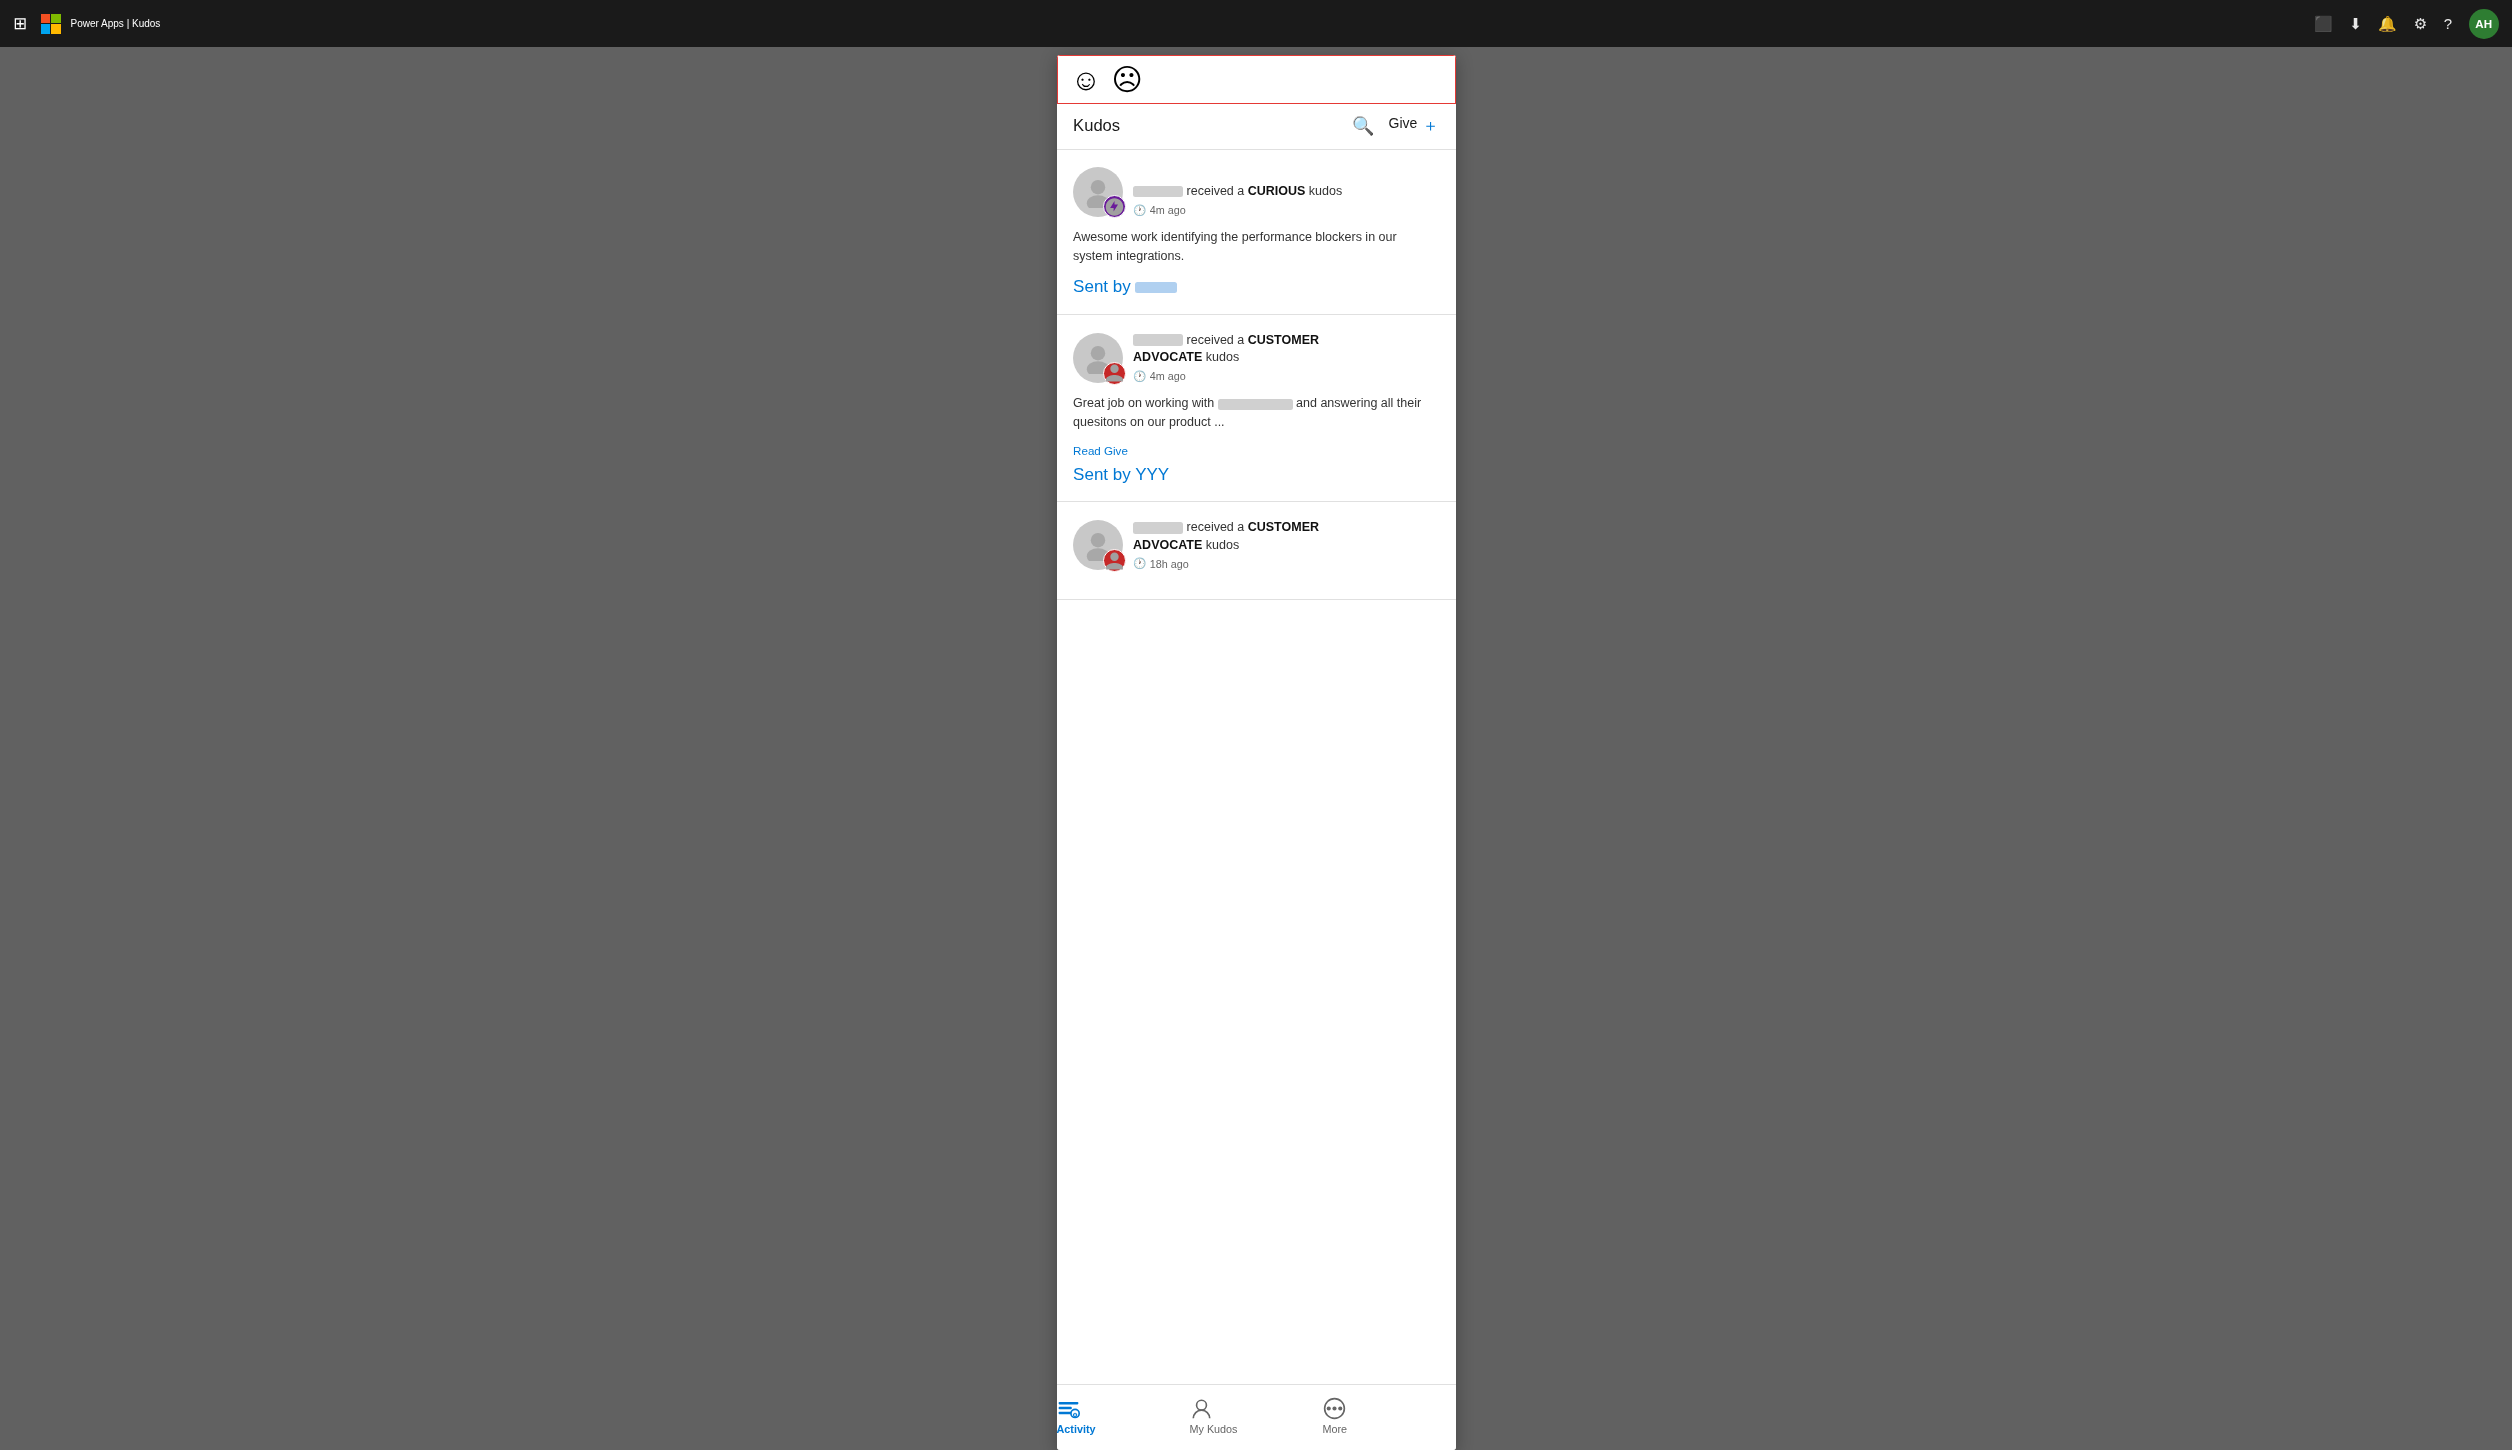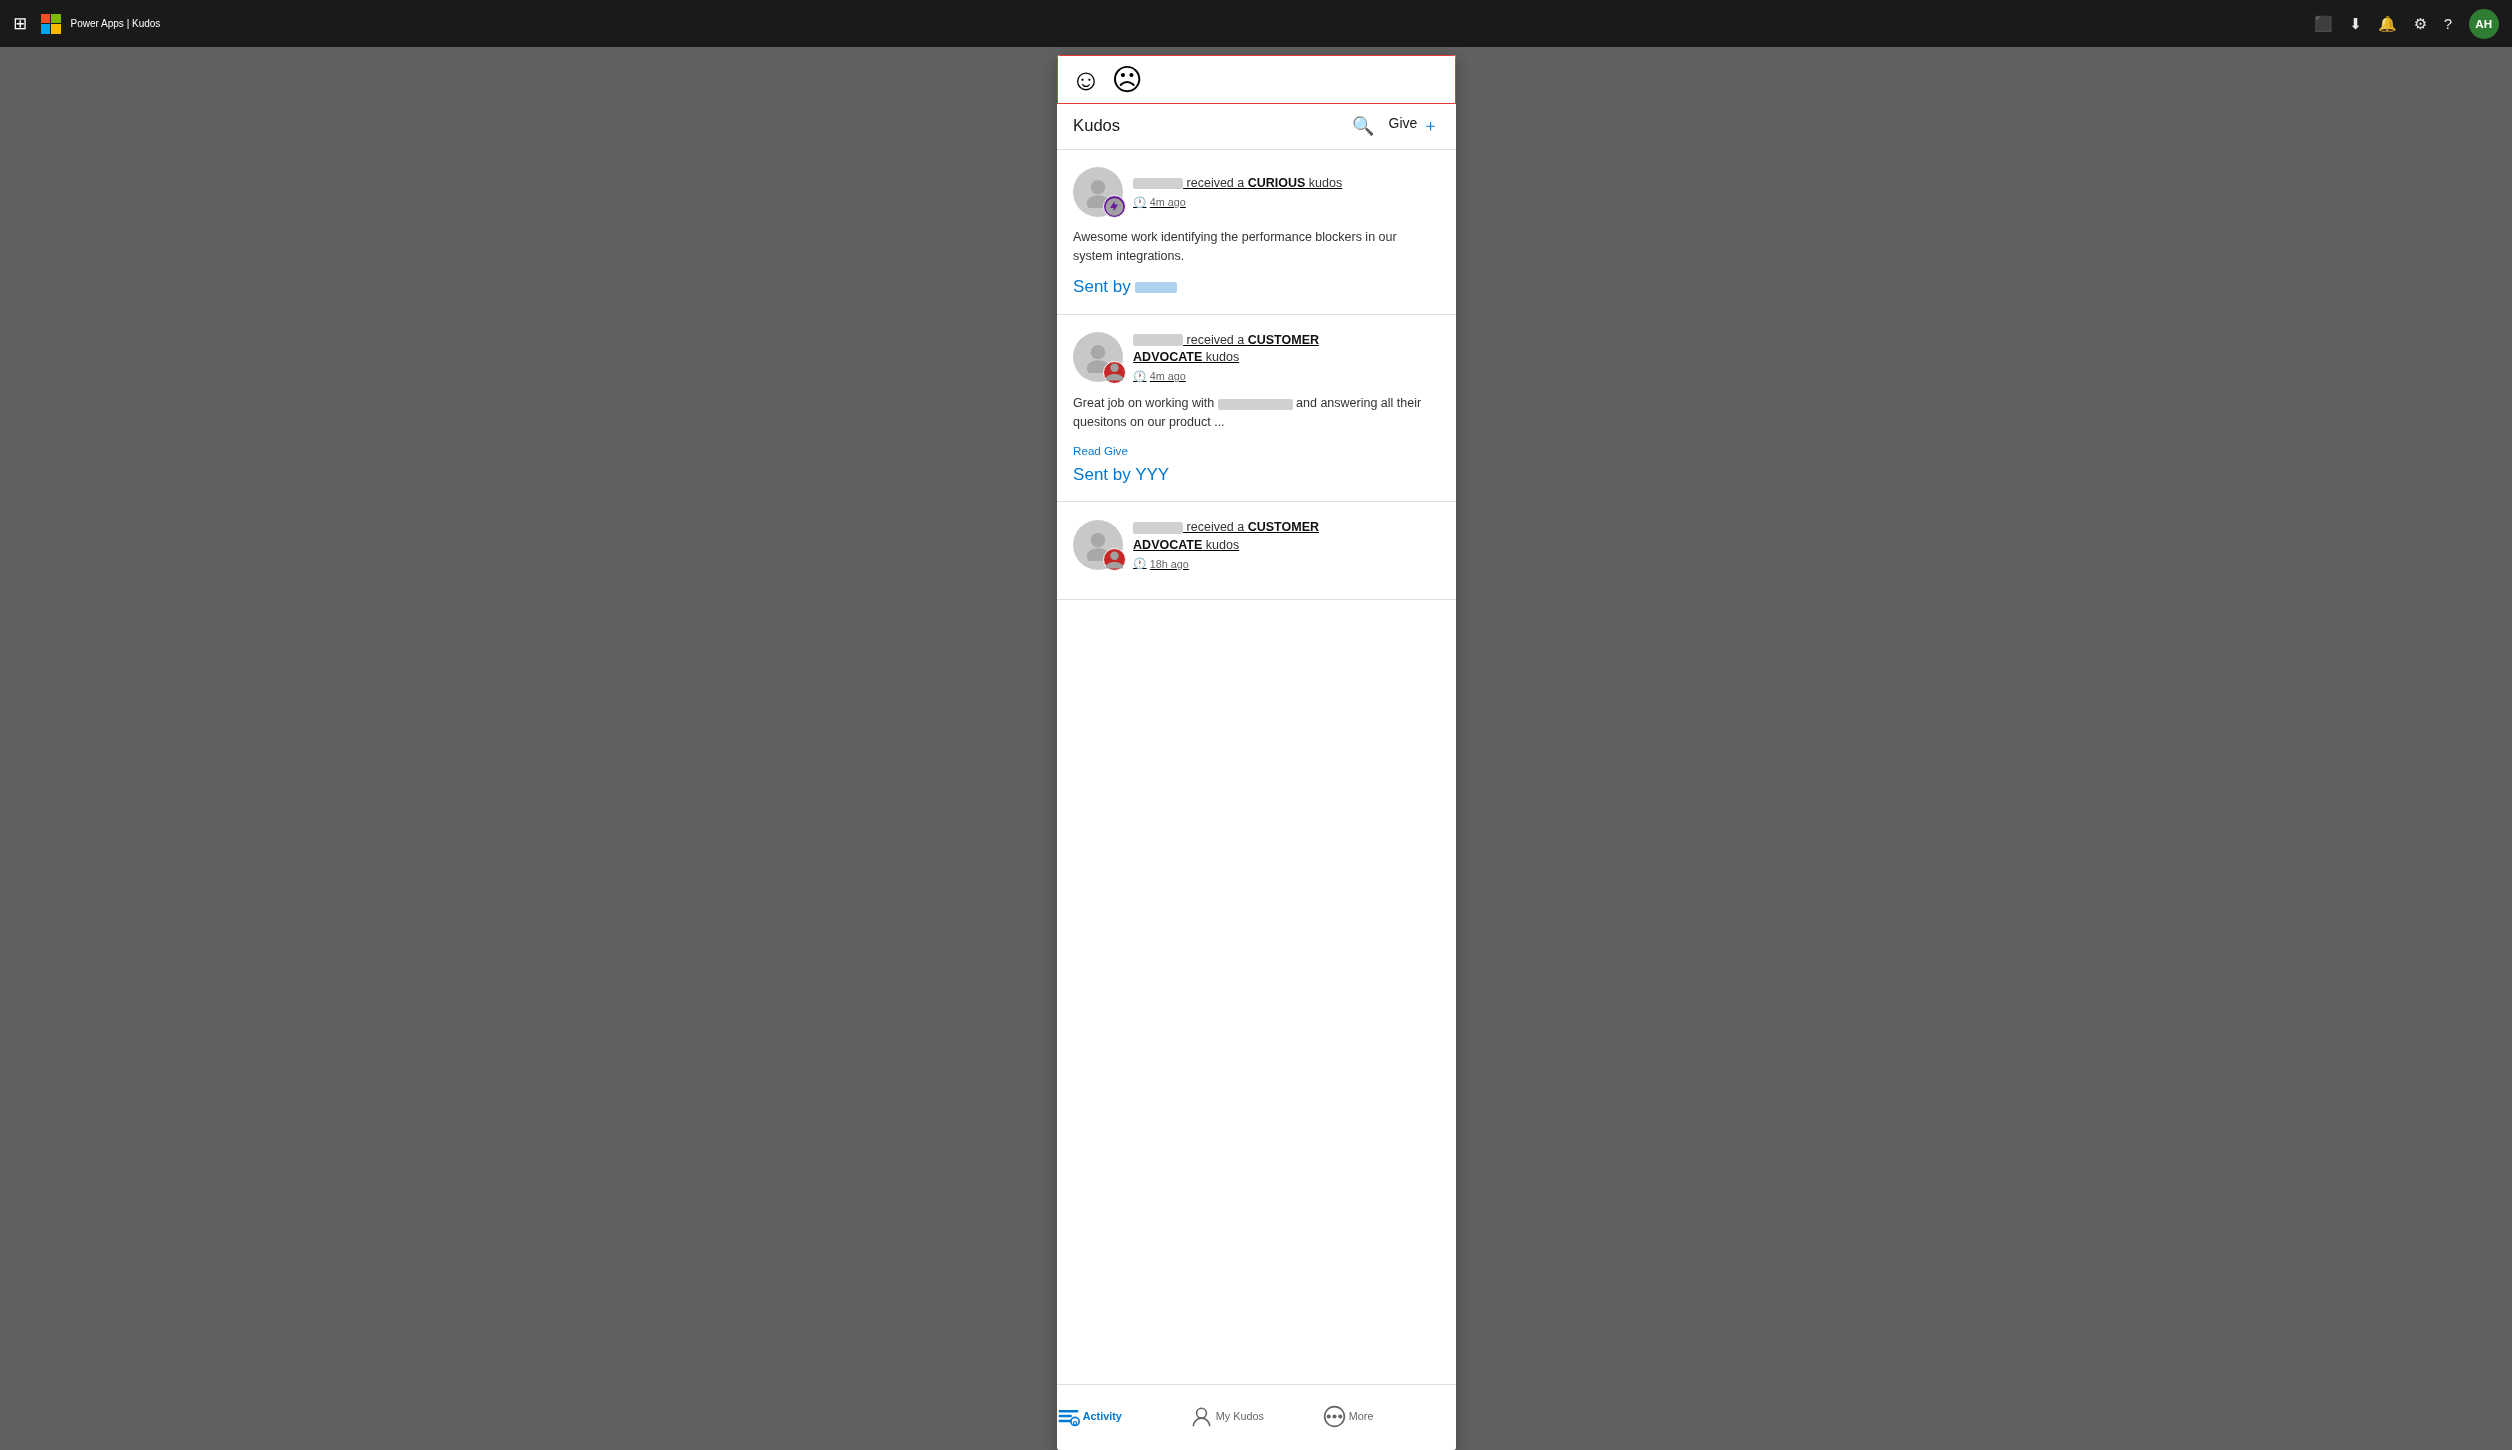--- a/index.html
+++ b/index.html
@@ -159,24 +159,23 @@
 
     
     .kudos-card {
       padding: 16.6px 16.6px 16.6px 16.6px;
       border-bottom: 0.8px solid #e0e0e0;
       background: white;
     }
 
     .card-header {
       display: flex;
-      align-items: center;
+      align-items: flex-end;
       margin-bottom: 11.6px;
       position: relative;
-      text-decoration: underline;
     }
 
     .recipient-avatar {
       width: 50px;
       height: 50px;
       border-radius: 50%;
       background: #c8c8c8;
       display: flex;
       align-items: center;
       justify-content: center;
@@ -272,21 +271,21 @@
       background: white;
       border-top: 0.8px solid #e0e0e0;
       display: flex;
       justify-content: space-around;
       align-items: center;
       padding: 8.3px 0 11.6px 0;
       height: 66px;
     }
     .bottom-nav-item {
       display: flex;
-      align-items: center;
+      flex-direction: column;
       gap: 3.3px;
       cursor: pointer;
       flex: 1;
     }
     .bottom-nav-item .nav-label {
       font-size: 10.8px;
       color: #666;
     }
     .bottom-nav-item.active .nav-label {
       color: #0078d4;

